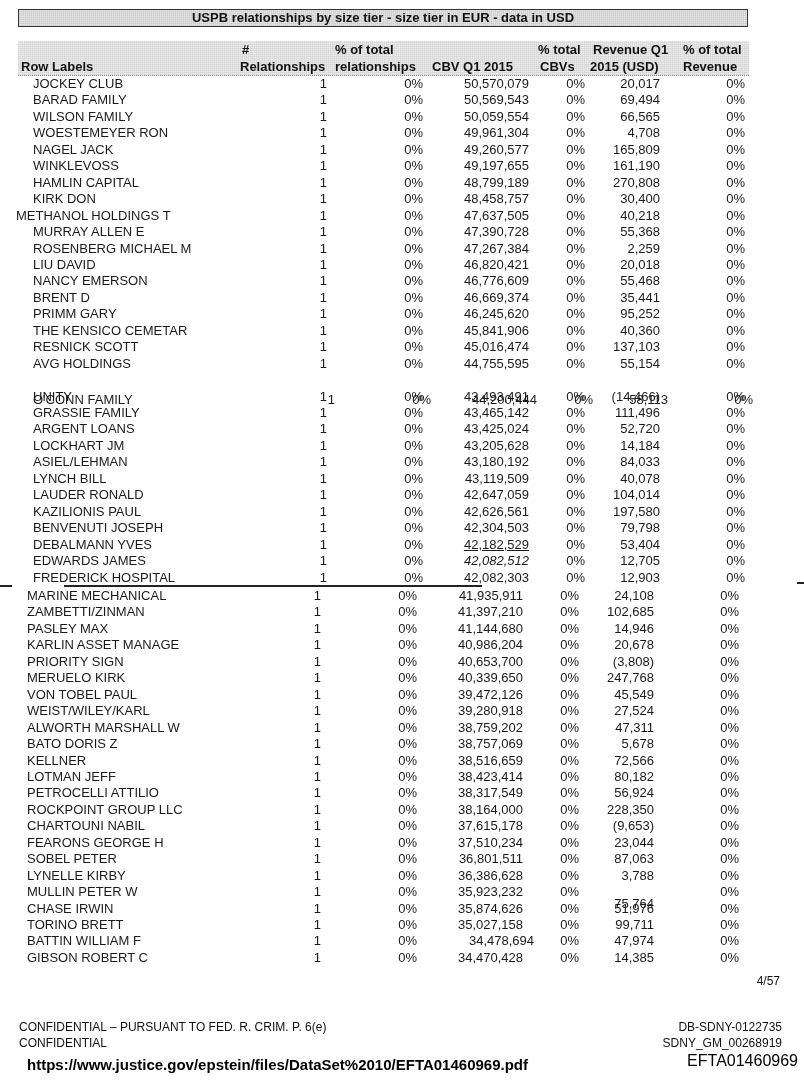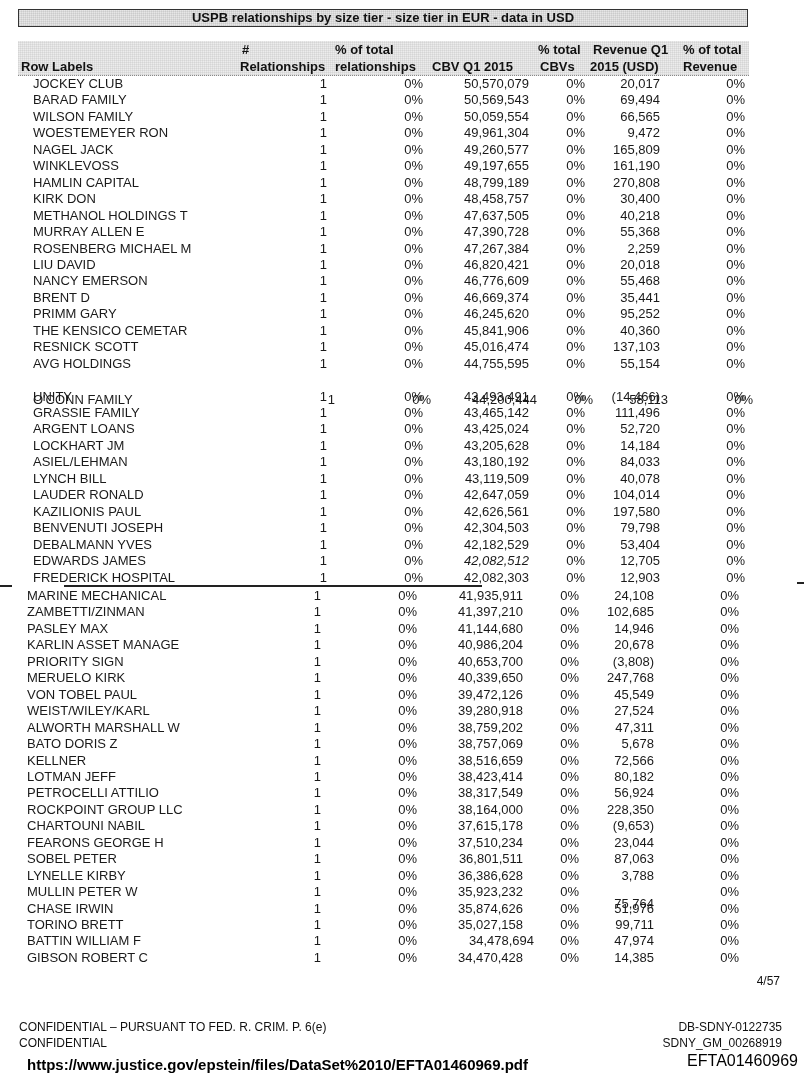--- a/index.html
+++ b/index.html
@@ -72,21 +72,21 @@
       <span class="r" style="right:219px;">0%</span>
       <span class="r" style="right:144px;">66,565</span>
       <span class="r" style="right:59px;">0%</span>
     </div>
     <div class="row" style="top: 125.35px;">
       <span class="name" style="left:33px;">WOESTEMEYER RON</span>
       <span class="r" style="right:477px;">1</span>
       <span class="r" style="right:381px;">0%</span>
       <span class="r" style="right:275px;">49,961,304</span>
       <span class="r" style="right:219px;">0%</span>
-      <span class="r" style="right:144px;">9,472</span>
+      <span class="r" style="right:144px;">4,708</span>
       <span class="r" style="right:59px;">0%</span>
     </div>
     <div class="row" style="top: 141.8px;">
       <span class="name" style="left:33px;">NAGEL JACK</span>
       <span class="r" style="right:477px;">1</span>
       <span class="r" style="right:381px;">0%</span>
       <span class="r" style="right:275px;">49,260,577</span>
       <span class="r" style="right:219px;">0%</span>
       <span class="r" style="right:144px;text-align:center;">165,809</span>
       <span class="r" style="right:59px;">0%</span>
@@ -112,21 +112,21 @@
     <div class="row" style="top: 191.15px;">
       <span class="name" style="left:33px;">KIRK DON</span>
       <span class="r" style="right:477px;">1</span>
       <span class="r" style="right:381px;">0%</span>
       <span class="r" style="right:275px;">48,458,757</span>
       <span class="r" style="right:219px;">0%</span>
       <span class="r" style="right:144px;">30,400</span>
       <span class="r" style="right:59px;">0%</span>
     </div>
     <div class="row" style="top: 207.6px;">
-      <span class="name" style="left:33px;">METHANOL HOLDINGS T</span>
+      <span class="name" style="left:16px;">METHANOL HOLDINGS T</span>
       <span class="r" style="right:477px;">1</span>
       <span class="r" style="right:381px;">0%</span>
       <span class="r" style="right:275px;">47,637,505</span>
       <span class="r" style="right:219px;">0%</span>
       <span class="r" style="right:144px;">40,218</span>
       <span class="r" style="right:59px;">0%</span>
     </div>
     <div class="row" style="top: 224.05px;">
       <span class="name" style="left:33px;">MURRAY ALLEN E</span>
       <span class="r" style="right:477px;">1</span>
@@ -295,21 +295,21 @@
       <span class="r" style="right:381px;">0%</span>
       <span class="r" style="right:275px;">42,304,503</span>
       <span class="r" style="right:219px;">0%</span>
       <span class="r" style="right:144px;">79,798</span>
       <span class="r" style="right:59px;">0%</span>
     </div>
     <div class="row" style="top: 536.6px;">
       <span class="name" style="left:33px;">DEBALMANN YVES</span>
       <span class="r" style="right:477px;">1</span>
       <span class="r" style="right:381px;">0%</span>
-      <span class="r" style="right:275px;">42,182,529</span>
+      <span class="r" style="right:275px;text-decoration:underline;">42,182,529</span>
       <span class="r" style="right:219px;">0%</span>
       <span class="r" style="right:144px;">53,404</span>
       <span class="r" style="right:59px;">0%</span>
     </div>
     <div class="row" style="top: 553.05px;">
       <span class="name" style="left:33px;">EDWARDS JAMES</span>
       <span class="r" style="right:477px;">1</span>
       <span class="r" style="right:381px;">0%</span>
       <span class="r" style="right:275px;font-style:italic;">42,082,512</span>
       <span class="r" style="right:219px;">0%</span>

